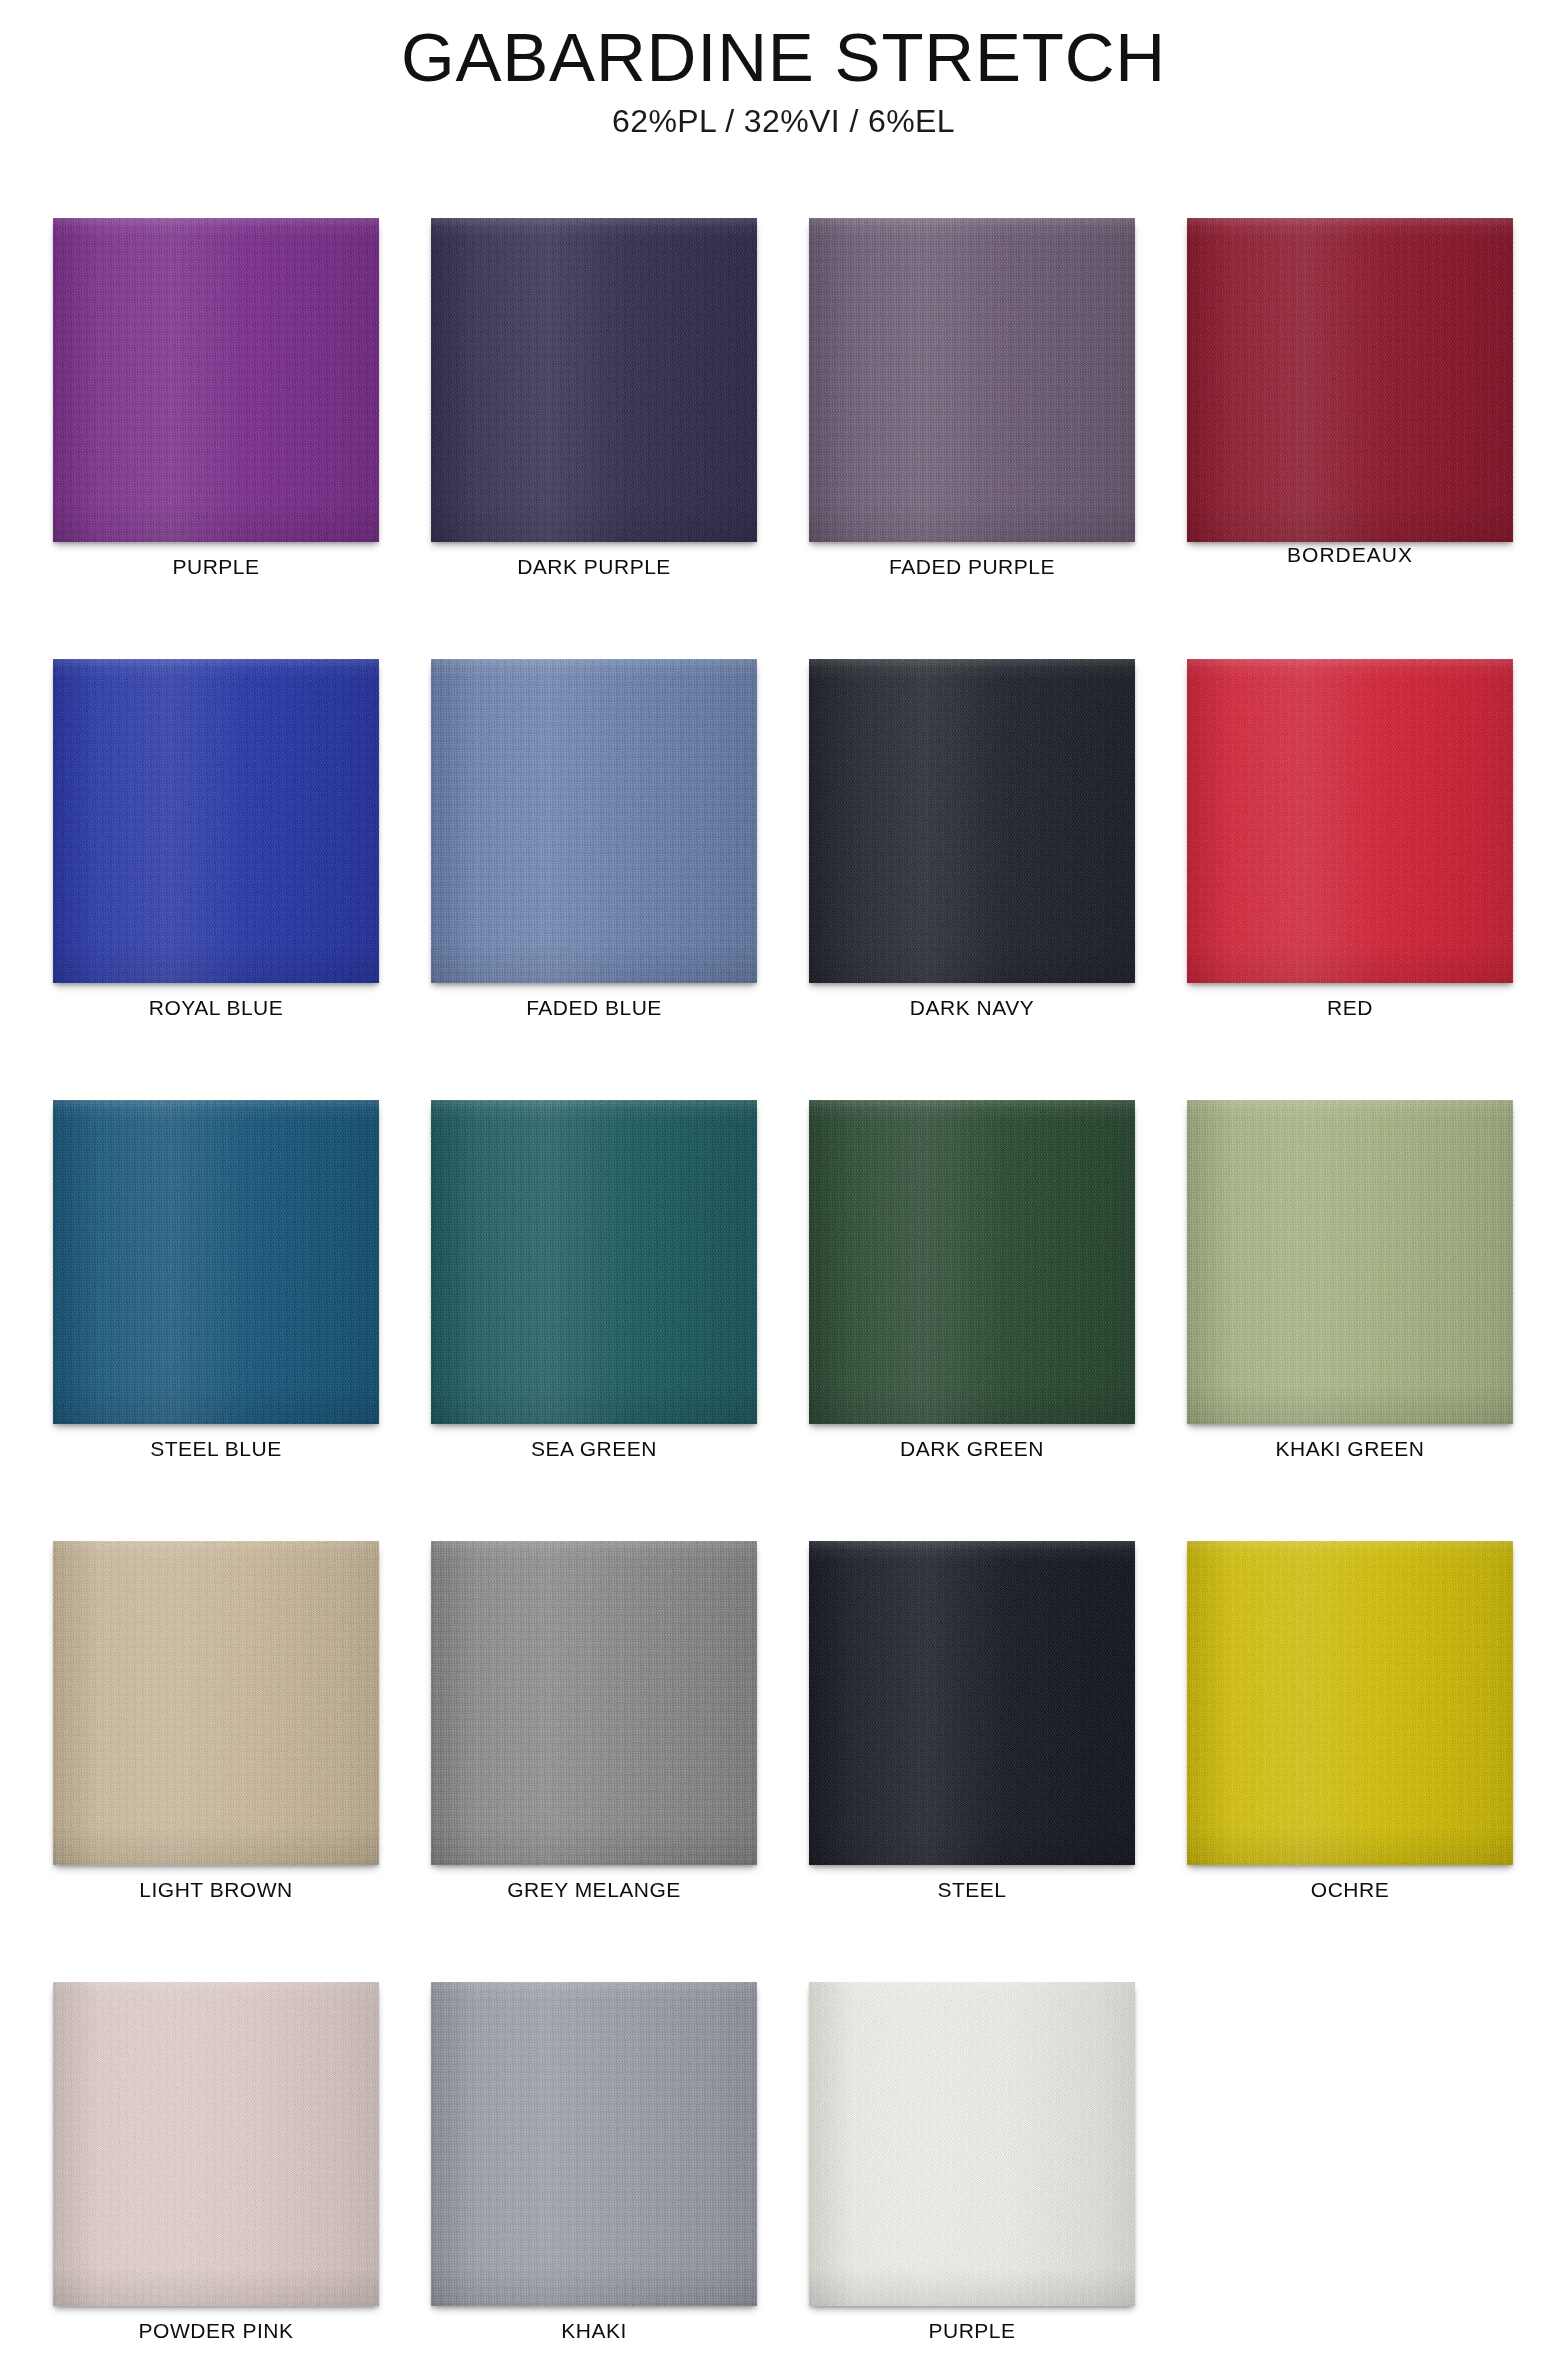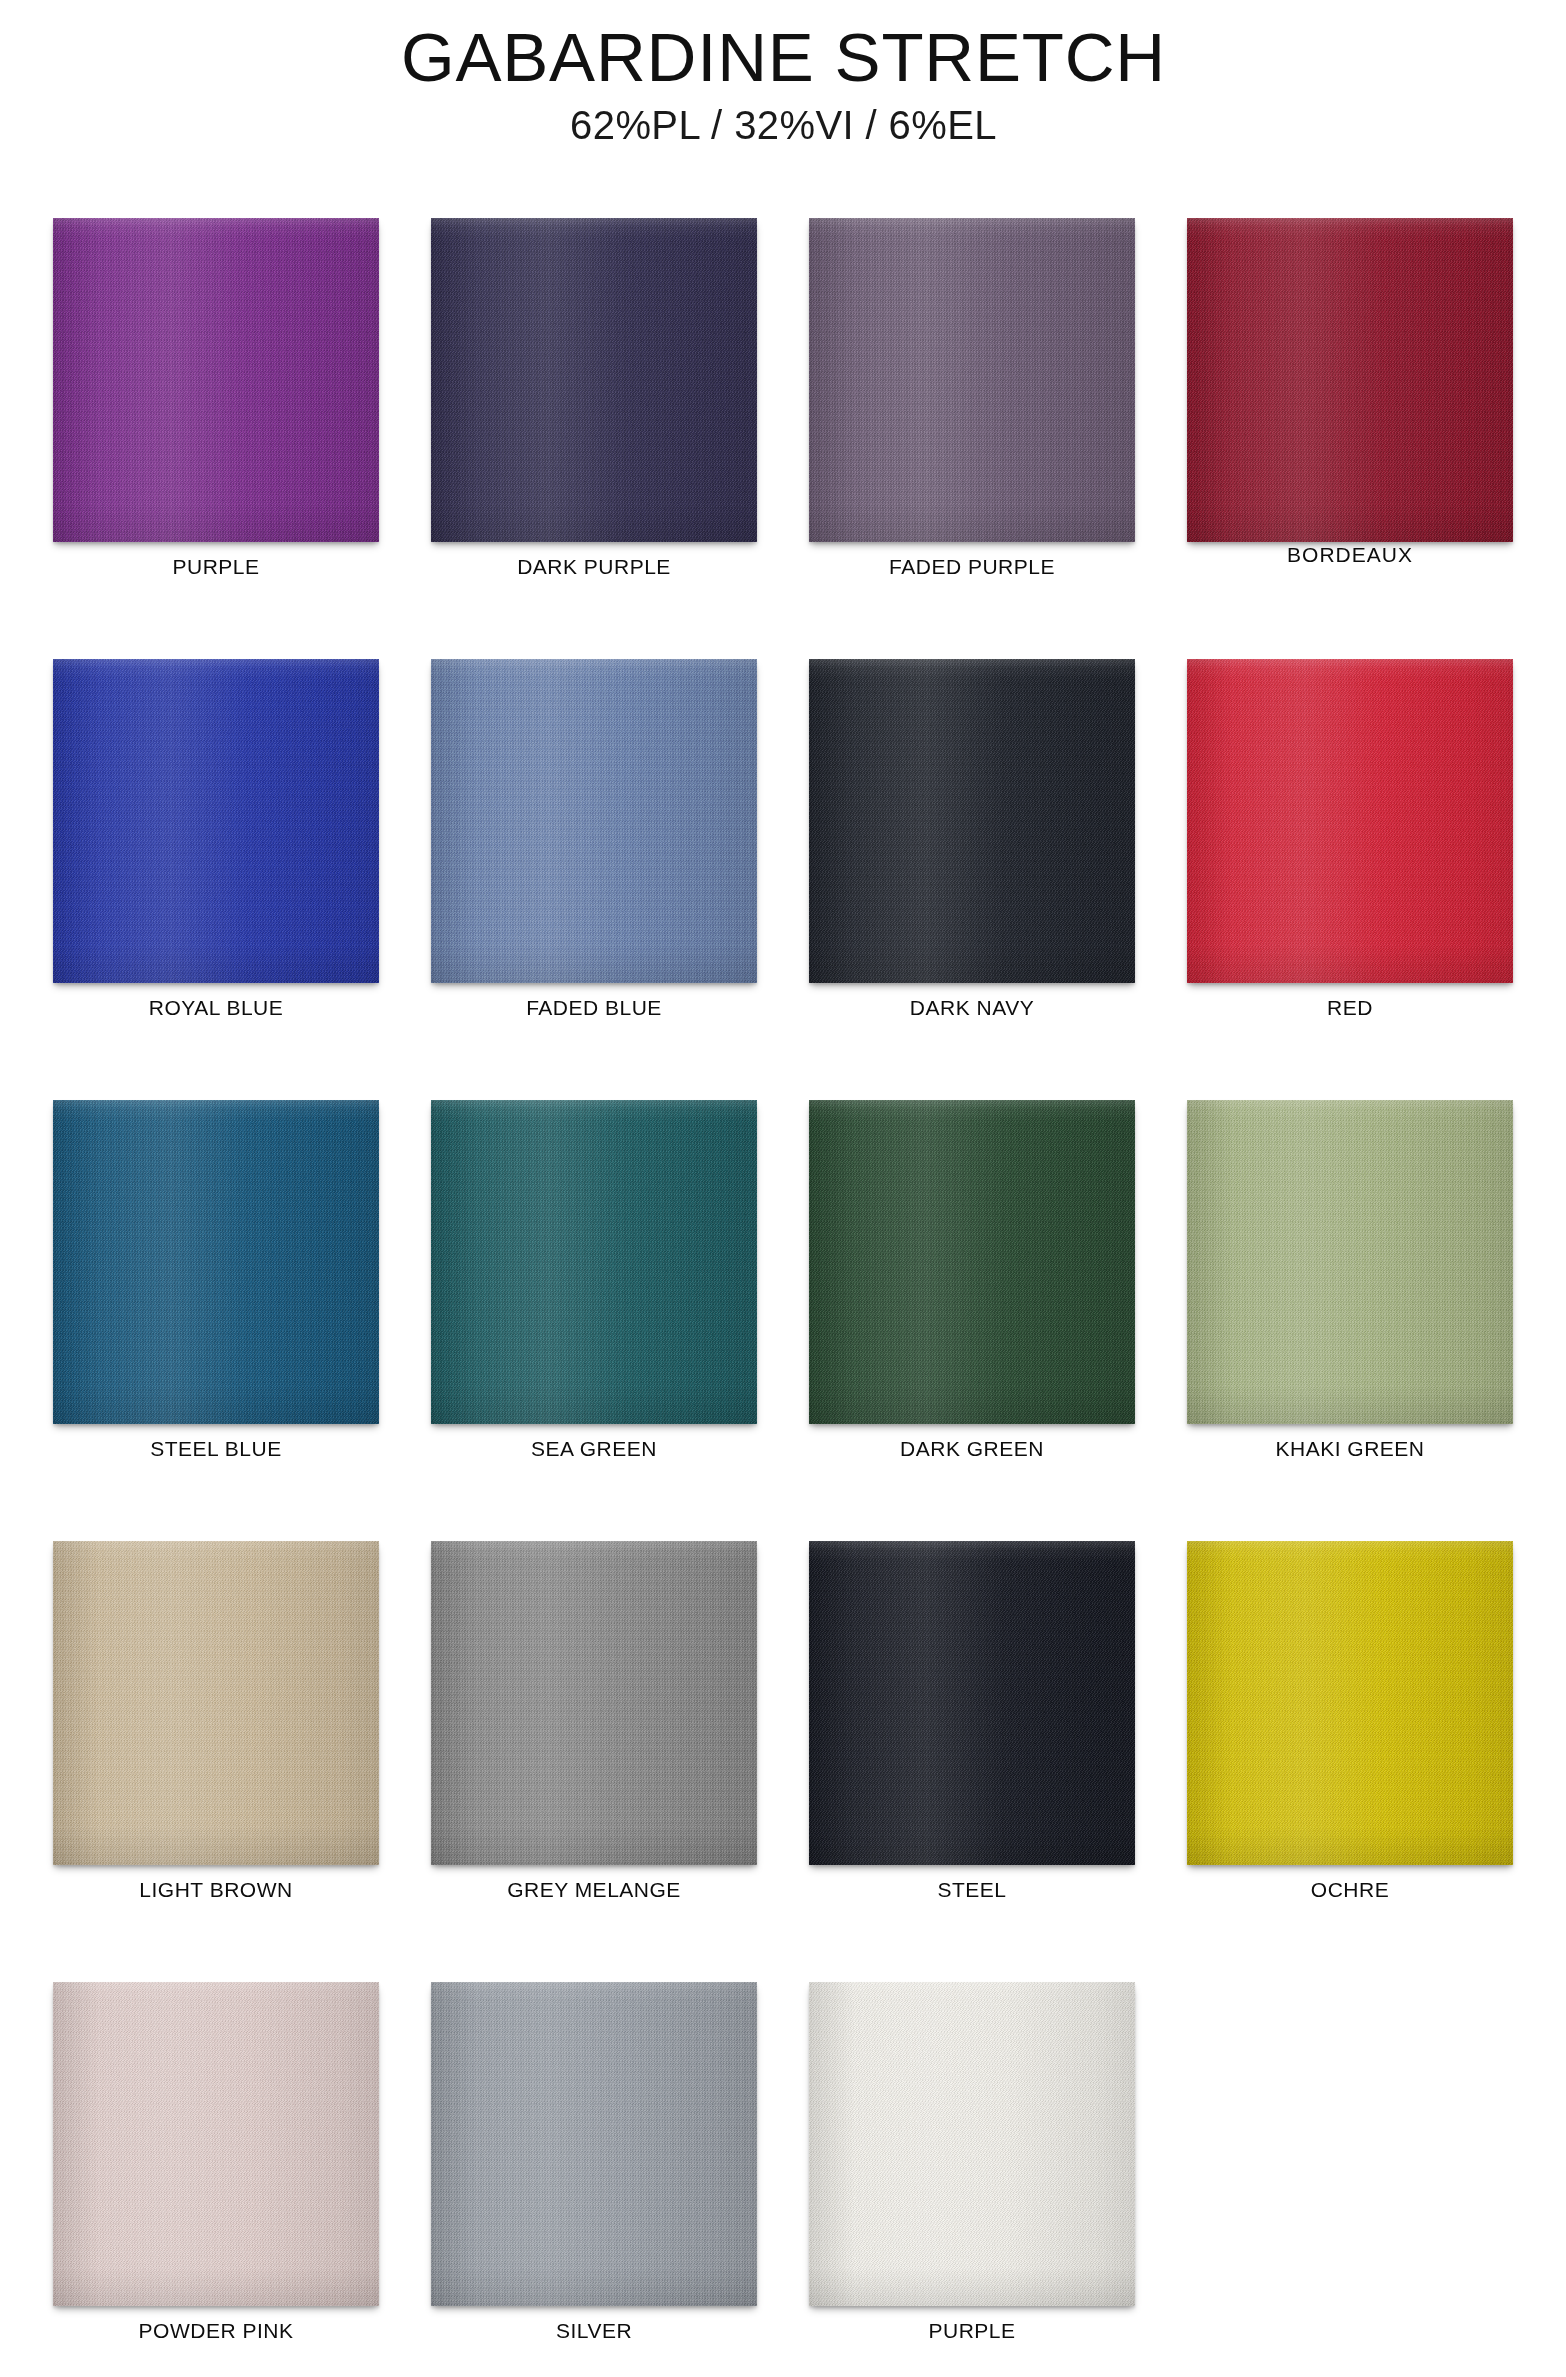--- a/index.html
+++ b/index.html
@@ -37,21 +37,21 @@
     font-size: 69px;
     font-weight: 400;
     letter-spacing: 0.8px;
     line-height: 1.0;
     color: #111111;
     margin: 0;
     white-space: nowrap;
   }
   .subtitle {
     font-family: "Liberation Sans", sans-serif;
-    font-size: 40px;
+    font-size: 32px;
     font-weight: 400;
     letter-spacing: 0.4px;
     color: #1a1a1a;
     margin: 11.3px 0 0 0;
     white-space: nowrap;
   }
 
   
   .grid {
     position: absolute;
@@ -262,21 +262,21 @@
       <div class="cell">
         <div class="swatch-wrap">
           <div class="swatch" style="background-color: rgb(226, 207, 204);"></div>
         </div>
         <div class="label">POWDER PINK</div>
       </div>
       <div class="cell">
         <div class="swatch-wrap">
           <div class="swatch" style="background-color: rgb(154, 160, 168);"></div>
         </div>
-        <div class="label">SILVER</div>
+        <div class="label">KHAKI</div>
       </div>
       <div class="cell">
         <div class="swatch-wrap">
           <div class="swatch" style="background-color: rgb(242, 240, 234);"></div>
         </div>
         <div class="label">PURPLE</div>
       </div>
     </div>
 
 </div>

